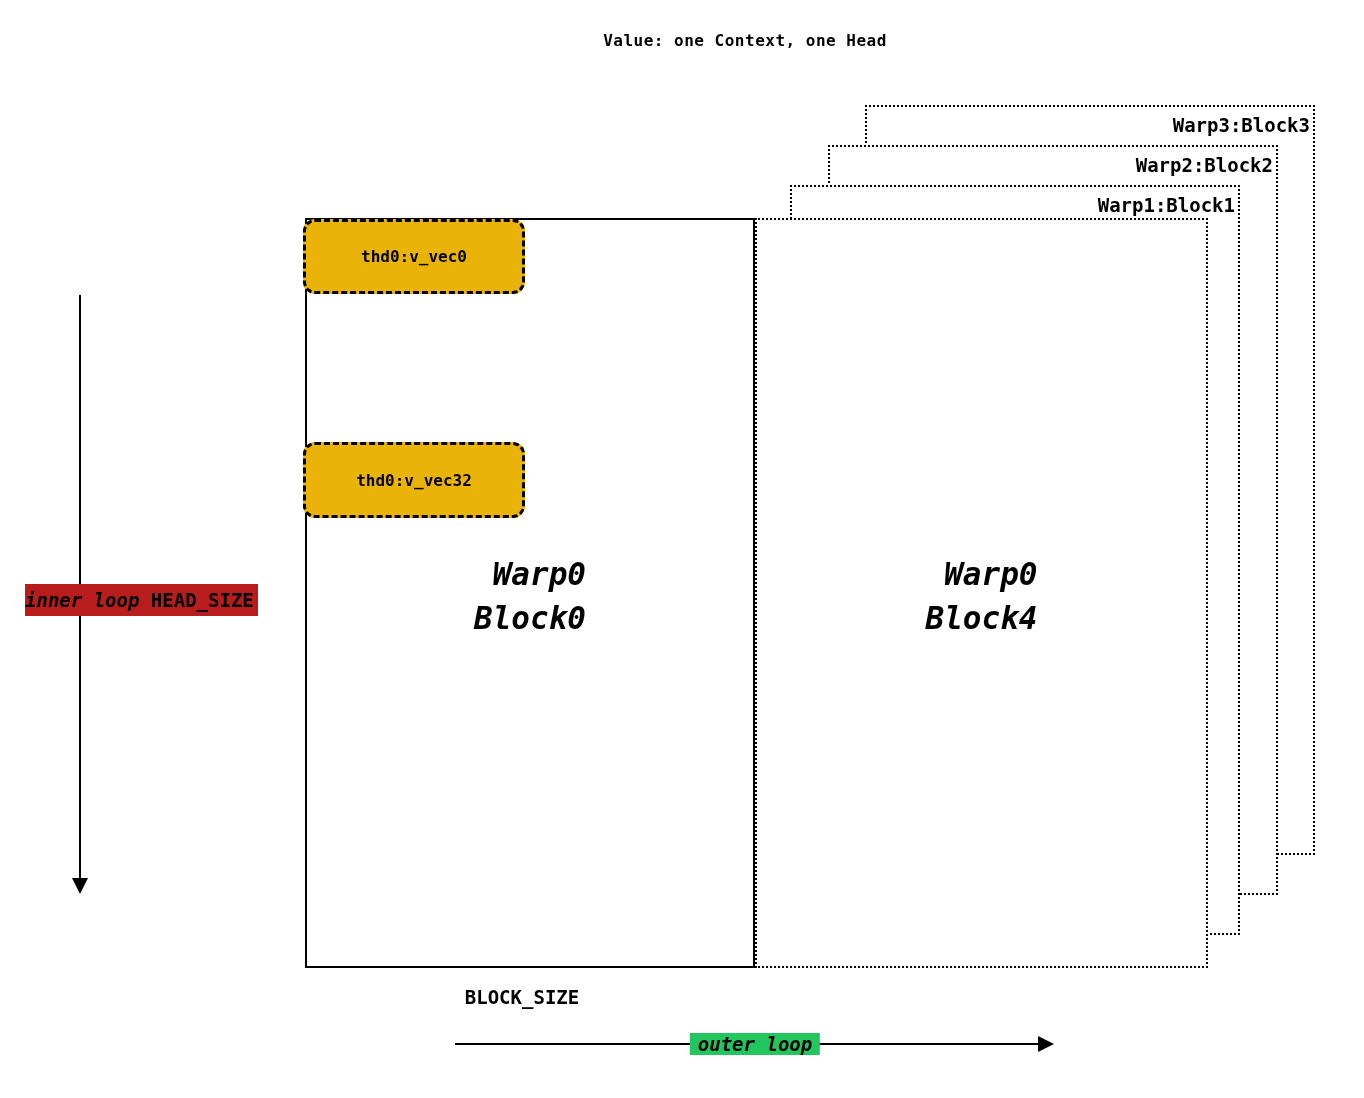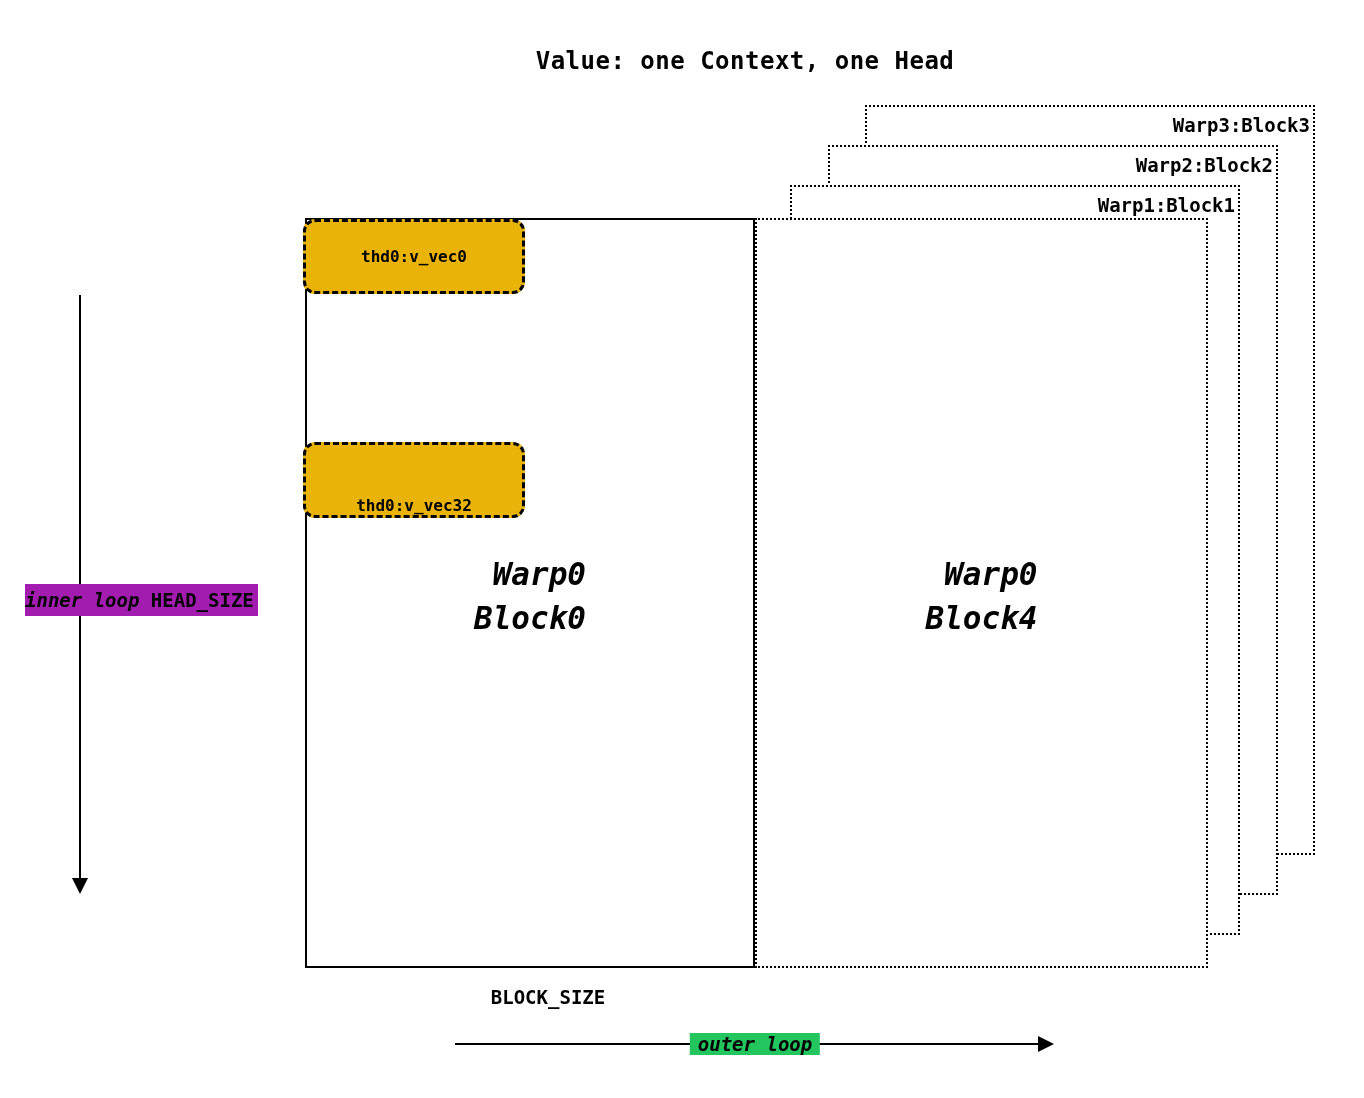--- a/index.html
+++ b/index.html
@@ -11,25 +11,24 @@
     background: #ffffff;
     font-family: "DejaVu Sans Mono", "Liberation Mono", monospace;
     color: #000000;
     overflow: hidden;
   }
   .title {
     position: absolute;
     top: 31px;
     left: 745px;
     transform: translateX(-50%);
-    font-size: 24px;
+    font-size: 16px;
     font-weight: bold;
     letter-spacing: 0.5px;
     white-space: nowrap;
-    margin-top: 16px;
   }
   
   .stack-rect {
     position: absolute;
     width: 450px;
     height: 750px;
     border: 2px dotted #000;
     background: #ffffff;
   }
   .stack-3 { left: 865px; top: 105px; }
@@ -83,21 +82,21 @@
     background: #eab308;
     display: flex;
     align-items: center;
     justify-content: center;
     font-size: 16px;
     font-weight: bold;
     white-space: nowrap;
   }
   .r1l { left: 303px; top: 219px; width: 222px; height: 75px; }
   .r1r { left: 528px; top: 219px; width: 228px; height: 75px; }
-  .r2l { left: 303px; top: 442px; width: 222px; height: 76px; align-items: flex-end; }
+  .r2l { left: 303px; top: 442px; width: 222px; height: 76px; }
   .r2r { left: 528px; top: 442px; width: 228px; height: 76px; }
   .r3l { left: 303px; top: 742px; width: 222px; height: 77px; }
   .r3r { left: 528px; top: 742px; width: 228px; height: 77px; }
   
   .v-arrow-line {
     position: absolute;
     left: 79px;
     top: 295px;
     width: 2px;
     height: 584px;
@@ -109,31 +108,31 @@
     top: 878px;
     width: 0; height: 0;
     border-left: 8px solid transparent;
     border-right: 8px solid transparent;
     border-top: 16px solid #000;
   }
   .inner-loop-label {
     position: absolute;
     left: 25px;
     top: 584px;
-    background: #a21caf;
+    background: #b91c1c;
     padding: 5px 4px 5px 0;
     font-size: 19px;
     font-weight: bold;
     white-space: nowrap;
   }
   .inner-loop-label .it { font-style: italic; }
   
   .block-size-label {
     position: absolute;
-    left: 548px;
+    left: 522px;
     top: 986px;
     transform: translateX(-50%);
     font-size: 19px;
     font-weight: bold;
     white-space: nowrap;
   }
   .h-arrow-line {
     position: absolute;
     left: 455px;
     top: 1043px;

